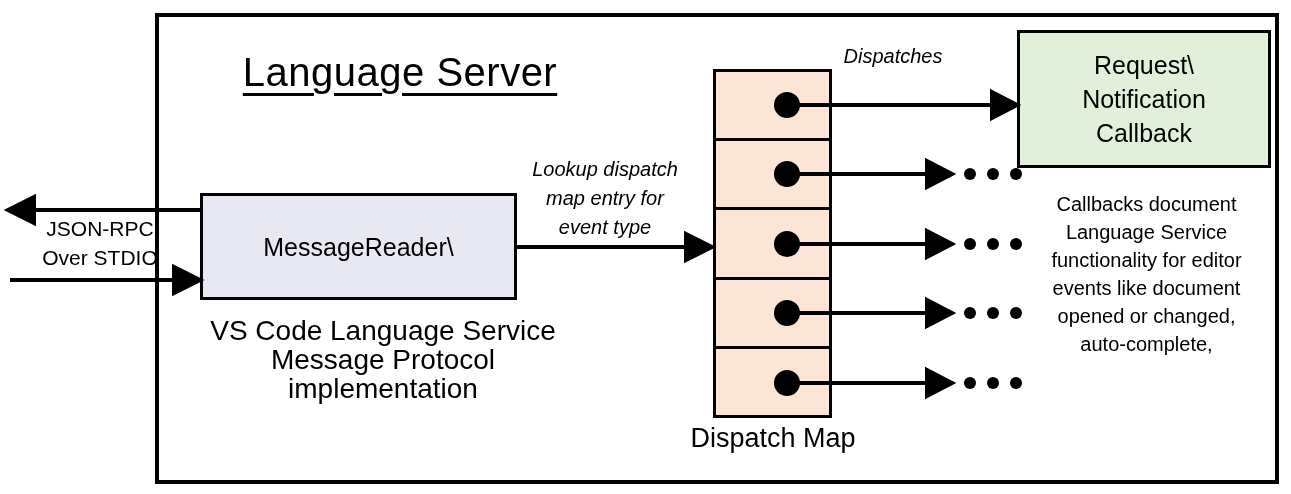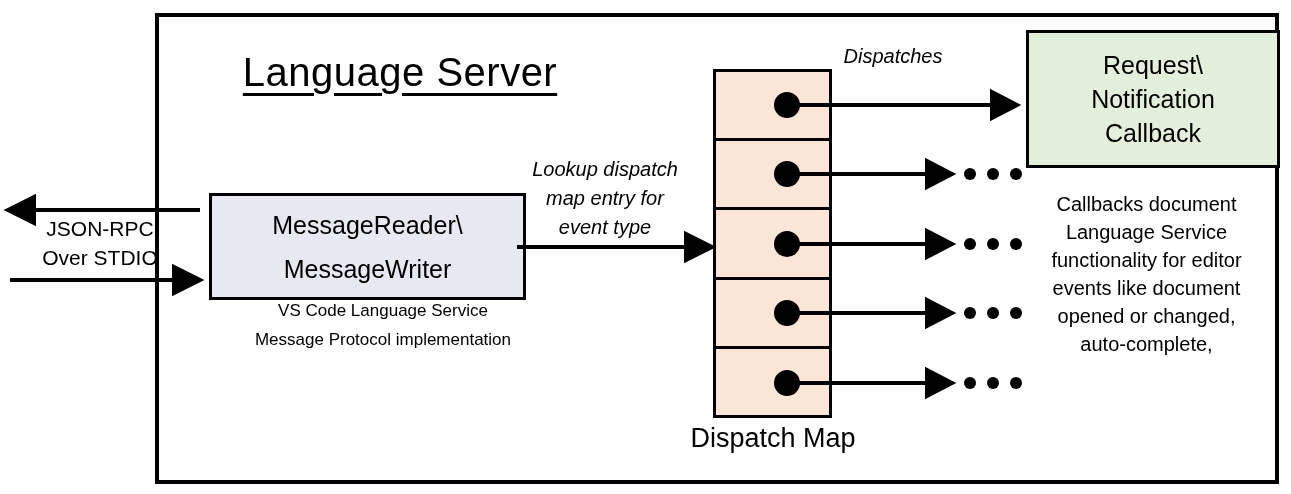--- a/index.html
+++ b/index.html
@@ -37,21 +37,20 @@
     text-decoration-thickness: 3px;
     text-underline-offset: 7px;
   }
 
   
   .node {
     border: 3px solid #000;
     display: flex; flex-direction: column;
     align-items: center; justify-content: center;
     text-align: center;
-    margin-left: 9px;
   }
   .reader-box {
     left: 200px; top: 193px;
     width: 317px; height: 107px;
     font-size: 25px; line-height: 44px;
   }
   .callback-box {
     left: 1017px; top: 30px;
     width: 254px; height: 138px;
     font-size: 25px; line-height: 34px;
@@ -67,22 +66,22 @@
   .map-cell { flex: 1; border-bottom: 3px solid #000; }
   .map-cell:last-child { border-bottom: none; }
 
   
   .lbl { text-align: center; }
   .io-label {
     left: 15px; top: 214px; width: 170px;
     font-size: 21px; line-height: 29px; 
   }
   .reader-caption {
-    left: 173px; top: 296px; width: 420px;
-    font-size: 17px; line-height: 29px;
+    left: 173px; top: 316px; width: 420px;
+    font-size: 28px; line-height: 29px;
   }
   .lookup-label {
     left: 500px; top: 155px; width: 210px;
     font-size: 20px; line-height: 29px; font-style: italic;
   }
   .dispatch-label {
     left: 813px; top: 42px; width: 160px;
     font-size: 20px; line-height: 29px; font-style: italic;
   }
   .map-label {
@@ -112,21 +111,20 @@
     <span>Language Server</span>
   </div>
 
   <div class="abs lbl io-label">
     <div>JSON-RPC</div>
     <div>Over STDIO</div>
   </div>
 
   <div class="abs node reader-box" style="background:#E8E8F2;">
     <div>MessageReader\</div>
-    <div>MessageWriter</div>
   </div>
   <div class="abs lbl reader-caption">
     <div>VS Code Language Service</div>
     <div>Message Protocol implementation</div>
   </div>
 
   <div class="abs lbl lookup-label">
     <div>Lookup dispatch</div>
     <div>map entry for</div>
     <div>event type</div>

